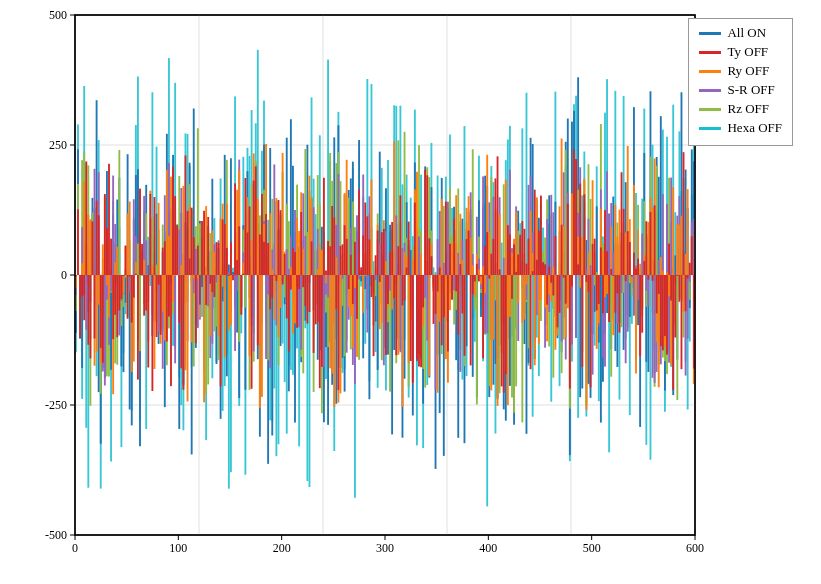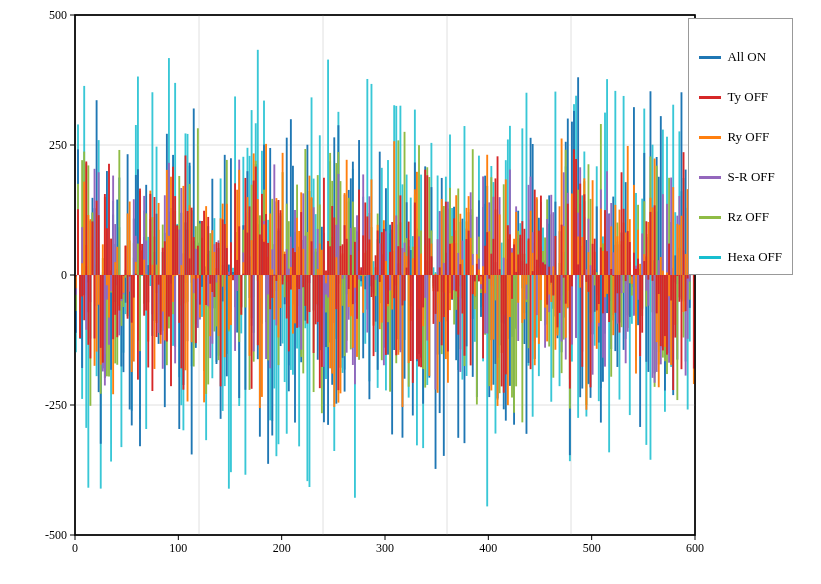--- a/index.html
+++ b/index.html
@@ -27,21 +27,20 @@
       border: 1px solid #999;
       padding: 6px 10px;
       background: #fff;
       font-size: 13px;
       font-family: 'Times New Roman', serif;
     }
     .legend-item {
       display: flex;
       align-items: center;
       margin-bottom: 3px;
-      margin-top: 24px;
     }
     .legend-line {
       width: 22px;
       height: 3px;
       margin-right: 6px;
       flex-shrink: 0;
     }
     .legend-label {
       font-size: 13px;
       color: #000;

